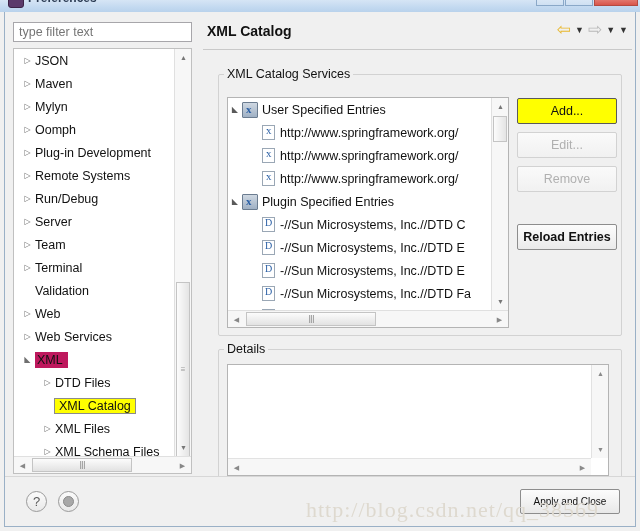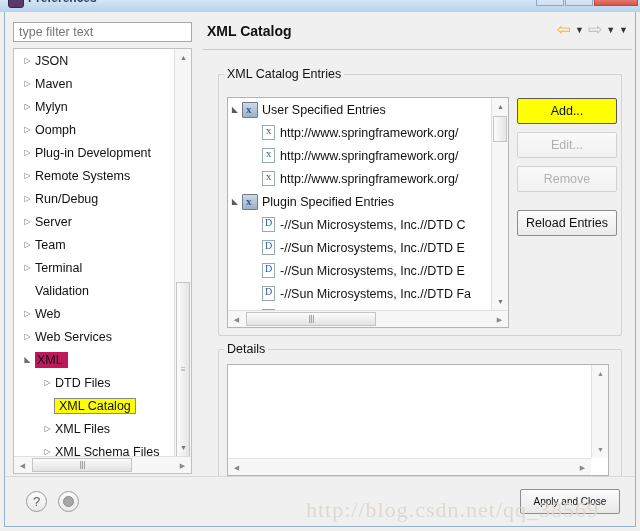--- a/index.html
+++ b/index.html
@@ -264,21 +264,21 @@
   .btn.add {
     background: #ffff00;
     border: 1px solid #5a5a5a;
     font-weight: normal;
   }
   .btn.disabled {
     color: #b0b0b0;
     background: linear-gradient(to bottom, #fafafa, #f1f1f1);
     border: 1px solid #d2d2d2;
   }
-  .btn.reload { margin-top: 10px; }
+  .btn.reload { margin-top: 24px; font-weight: bold; }
 
   
   .details-box {
     position: absolute; left: 222px; top: 352px;
     width: 382px; height: 112px;
     background: #ffffff;
     border: 1px solid #b4b4b4;
   }
   .det-vsb {
     position: absolute; right: 0; top: 0; width: 17px; bottom: 17px;
@@ -469,21 +469,21 @@
           <span class="nav-arrow back">⇦</span>
           <span class="nav-chev">▼</span>
           <span class="nav-arrow fwd">⇨</span>
           <span class="nav-chev">▼</span>
           <span class="nav-chev">▼</span>
         </div>
       </div>
     </div>
 
     <div class="frame" style="left:213px; top:62px; width:404px; height:262px;"></div>
-    <div class="group-label" style="left:219px; top:55px;">XML Catalog Entries</div>
+    <div class="group-label" style="left:219px; top:55px;">XML Catalog Services</div>
 
     <div class="entries-list">
       <div id="entries-rows" style="position:absolute; left:0; top:0; width:262px;">
           <div class="ent-row">
             <span class="ent-tw" style="transform: scaleX(-1);">◢</span>
             <span class="ico-cat"></span>
             <span>User Specified Entries</span>
           </div>
           <div class="ent-row ent-indent">
             <span class="ent-tw"></span>

